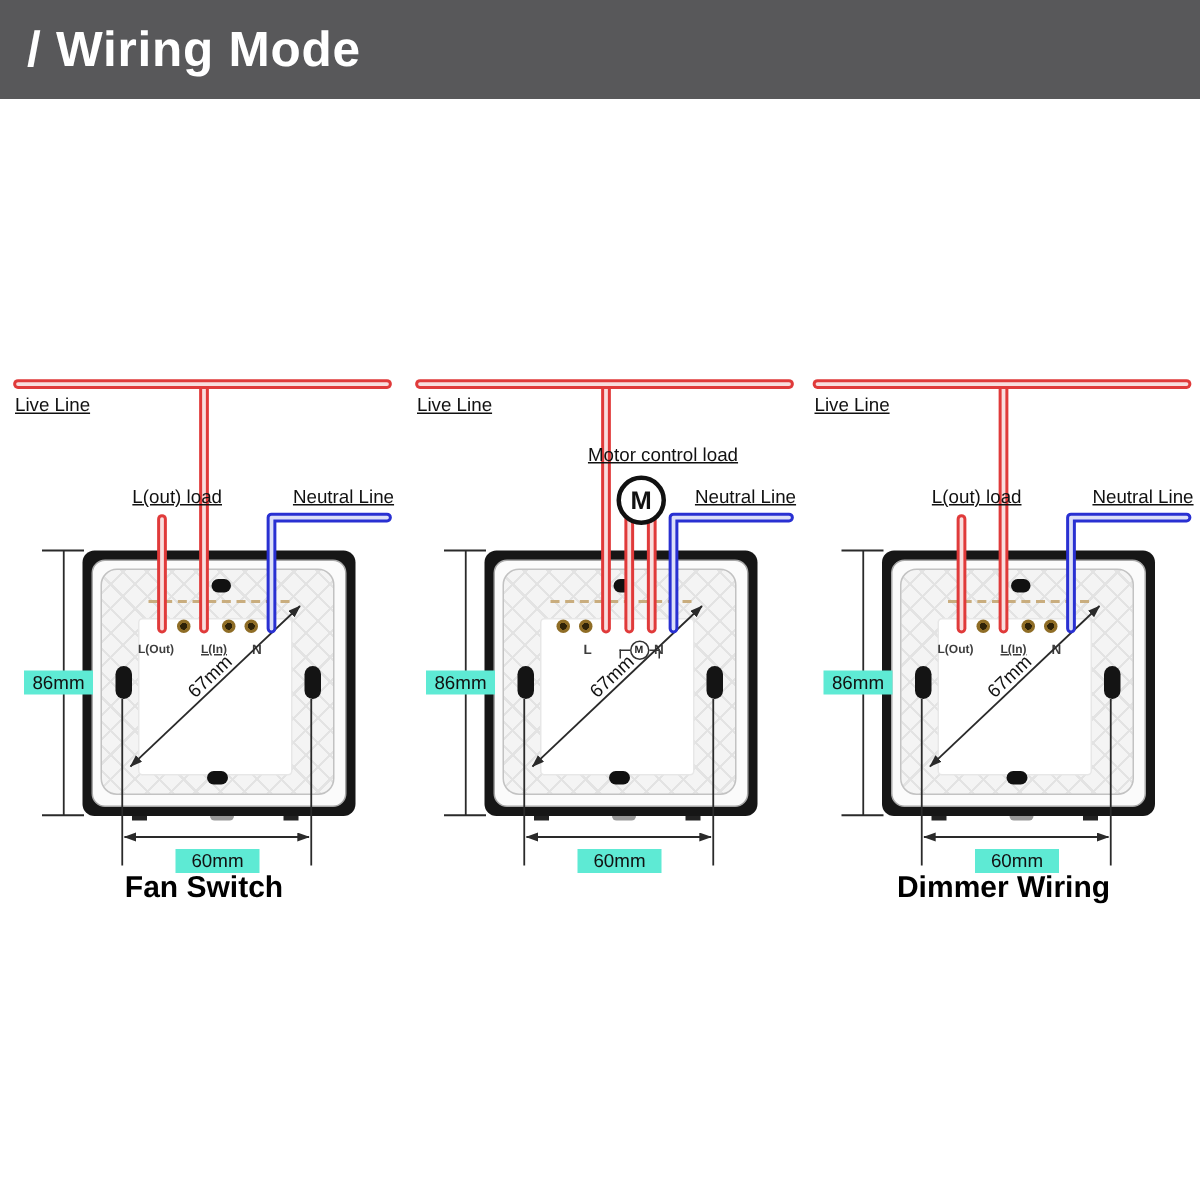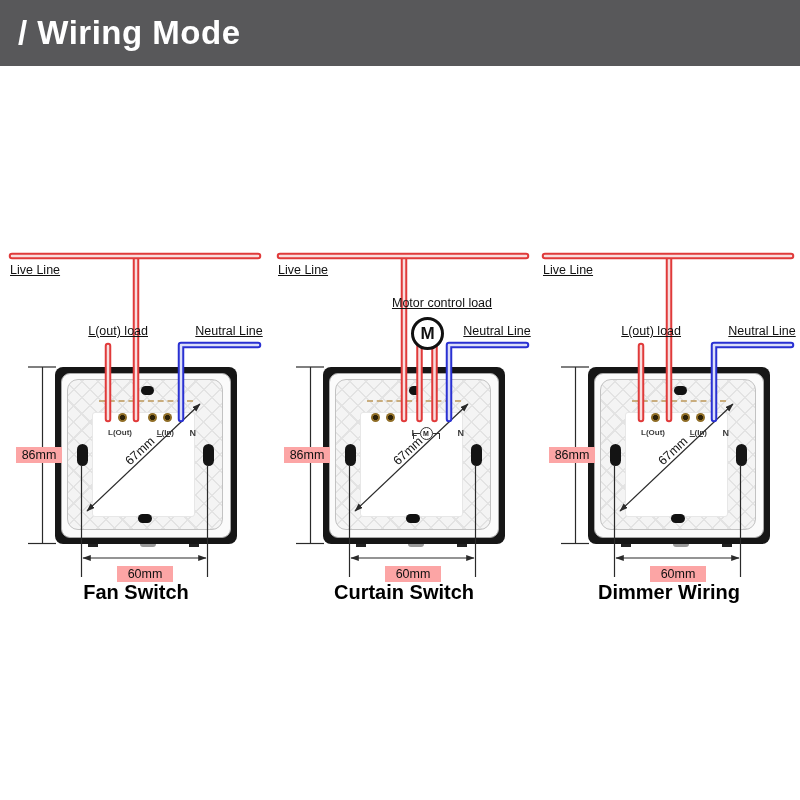--- a/index.html
+++ b/index.html
@@ -42,35 +42,35 @@
   }
   .m-center{position:absolute;left:37px;top:45px;width:101px;height:103px;background:#fff;border:1px solid #e7e7e7;border-radius:3px;}
   .m-dashed{position:absolute;left:44px;top:33px;width:94px;height:0;border-top:2px dashed #c9ad7e;}
   .m-dot{position:absolute;top:46px;width:9px;height:9px;border-radius:50%;
     background:radial-gradient(circle,#2e2208 0 36%,#8f6d26 37% 100%);}
   .t0{left:47.5px}.t1{left:62.5px}.t3{left:92.5px}.t4{left:107.5px}
   .m-ovalL{position:absolute;left:21.5px;top:77px;width:11px;height:22px;background:#141414;border-radius:6px;}
   .m-ovalR{position:absolute;left:147.5px;top:77px;width:11px;height:22px;background:#141414;border-radius:6px;}
   .m-slotT{position:absolute;left:86px;top:19px;width:13px;height:9px;background:#111;border-radius:4.5px;}
   .m-slotB{position:absolute;left:83px;top:147px;width:14px;height:9px;background:#111;border-radius:4.5px;}
-  .m-term{position:absolute;top:61px;font-size:8px;font-weight:bold;color:#3d3d3d;text-align:right;white-space:nowrap;}
+  .m-term{position:absolute;top:61px;font-size:8px;font-weight:bold;color:#3d3d3d;text-align:left;white-space:nowrap;}
   .term-lout{left:37px;width:40px;}
   .term-lin{left:79px;width:40px;text-decoration:underline;}
   .term-l{left:66px;width:28px;font-size:9px;}
   .term-n{left:113px;width:28px;font-size:9px;}
   .m-motor-sym{position:absolute;left:86px;top:60px;width:34px;height:13px;display:flex;align-items:center;justify-content:center;}
   .msym-hook{width:6px;height:5px;border-top:1px solid #333;}
   .msym-hook.lft{border-left:1px solid #333;margin-top:4px;}
   .msym-hook.rgt{border-right:1px solid #333;margin-top:4px;}
   .msym-circle{width:11px;height:11px;border:1px solid #333;border-radius:50%;background:#fff;
     font-size:7px;font-weight:bold;color:#222;line-height:11px;text-align:center;}
   
   svg.layer{position:absolute;left:0;top:0;}
   .dimline{stroke:#2a2a2a;stroke-width:1.2;fill:none;}
-  .dim-label{position:absolute;background:#fca5a5;font-size:12.5px;color:#111;text-align:center;white-space:nowrap;}
+  .dim-label{position:absolute;background:#5eead4;font-size:12.5px;color:#111;text-align:center;white-space:nowrap;}
   .dim-h{left:16px;top:217px;width:46px;height:16px;line-height:16px;}
   .dim-w{left:117px;top:320px;width:56px;height:16px;line-height:16px;margin-top:16px;}
   .dim-d{left:110px;top:213px;width:60px;height:16px;line-height:16px;background:none;
     transform:rotate(-43deg);font-size:12.5px;}
   
   .w{fill:none;stroke-linecap:round;stroke-linejoin:round;}
   .live.o{stroke:var(--live,#e03a3a);stroke-width:6.5;}
   .live.i{stroke:var(--live-core,#f8dede);stroke-width:2.5;}
   .neutral.o{stroke:var(--neutral,#2930d2);stroke-width:6.5;}
   .neutral.i{stroke:var(--neutral-core,#dcdff8);stroke-width:2.5;}
@@ -229,21 +229,20 @@
       </g>
     </svg>
 
     <div class="motor-circle">M</div>
 
     <div class="lbl lbl-live">Live Line</div>
 
     <div class="lbl lbl-motor">Motor control load</div>
     <div class="lbl lbl-neutral">Neutral Line</div>
 
-    <div class="name">Curtain Switch</div>
   </div>
       <div class="diagram pos-2">
 
     <div class="module">
       <div class="m-tab-c"></div>
       <div class="m-tab-a"></div>
       <div class="m-tab-b"></div>
       <div class="m-frame"></div>
       <div class="m-plate"></div>
       <div class="m-pattern"></div>

